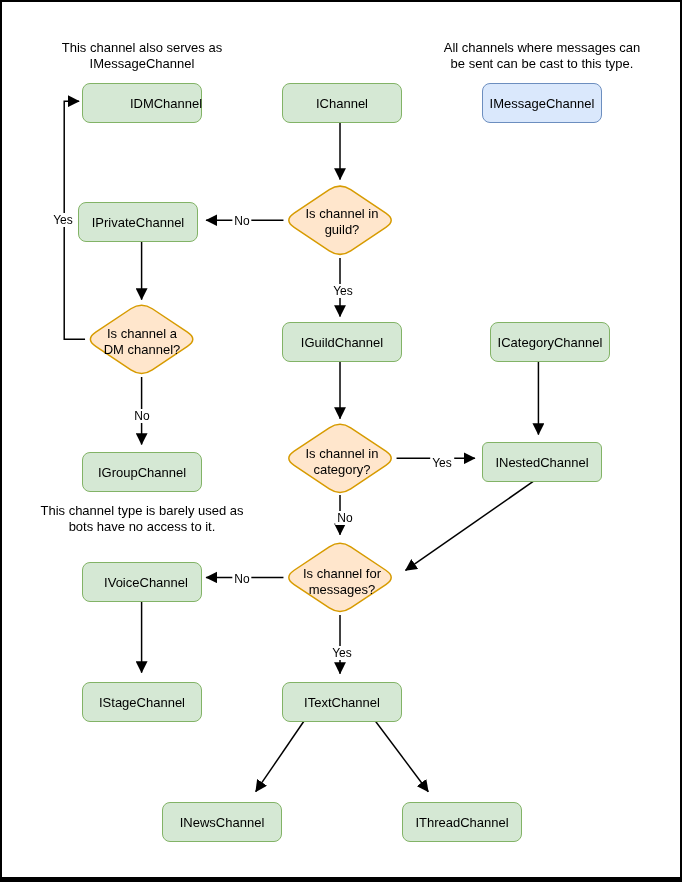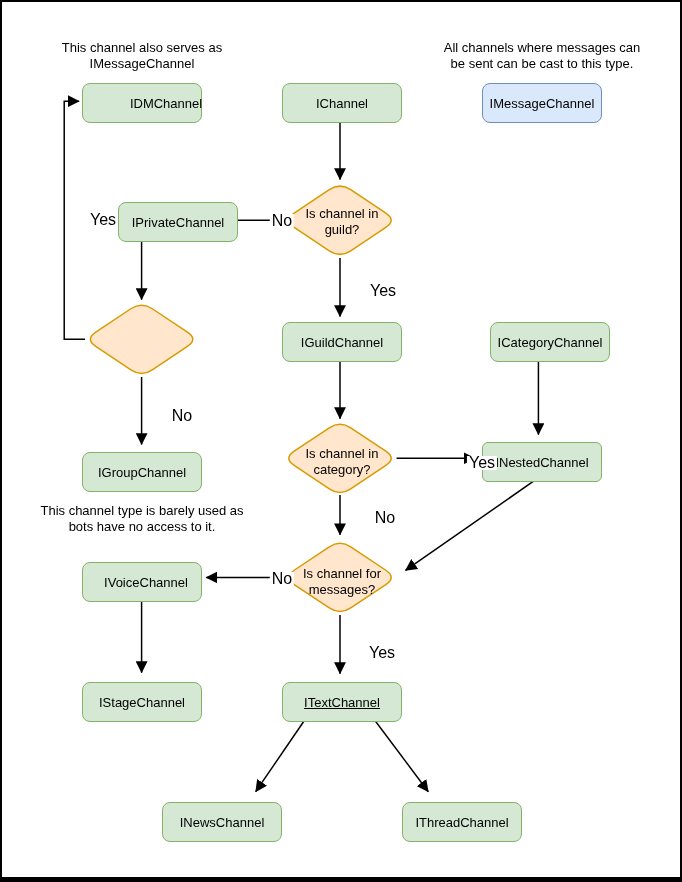--- a/index.html
+++ b/index.html
@@ -32,21 +32,21 @@
   }
   .decision-label {
     position:absolute; width:120px; height:76px;
     display:flex; align-items:center; justify-content:center;
     text-align:center; font-size:13px; line-height:16px;
     white-space:pre-line; pointer-events:none;
   }
   .edge-label {
     position:absolute; transform:translate(-50%,-50%);
     background:#ffffff; padding:0 2px;
-    font-size:16px; line-height:14px;margin-left:40px;
+    font-size:12px; line-height:14px;
   }
   .note {
     position:absolute; text-align:center;
     font-size:13px; line-height:16px;
     white-space:pre-line;
   }
 </style>
 </head>
 <body>
 
@@ -91,53 +91,55 @@
 
   <div class="node" style="left:80px; top:81px;padding-left:48px;">
       <span>IDMChannel</span>
     </div>
   <div class="node" style="left:280px; top:81px;">
       <span>IChannel</span>
     </div>
   <div class="node blue" style="left:480px; top:81px;">
       <span>IMessageChannel</span>
     </div>
-  <div class="node" style="left:76px; top:200px;margin-left:40px;">
+  <div class="node" style="left:76px; top:200px;">
       <span>IPrivateChannel</span>
     </div>
   <div class="node" style="left:280px; top:320px;">
       <span>IGuildChannel</span>
     </div>
   <div class="node" style="left:480px; top:320px;margin-left:8px;">
       <span>ICategoryChannel</span>
     </div>
   <div class="node" style="left:80px; top:450px;">
       <span>IGroupChannel</span>
     </div>
   <div class="node" style="left:480px; top:440px;border-radius:6px;">
       <span>INestedChannel</span>
     </div>
   <div class="node" style="left:80px; top:560px;padding-left:8px;">
       <span>IVoiceChannel</span>
     </div>
   <div class="node" style="left:80px; top:680px;">
       <span>IStageChannel</span>
     </div>
-  <div class="node" style="left:280px; top:680px;text-decoration:underline;">
+  <div class="node" style="left:280px; top:680px;">
       <span>ITextChannel</span>
     </div>
   <div class="node" style="left:160px; top:800px;">
       <span>INewsChannel</span>
     </div>
   <div class="node" style="left:400px; top:800px;">
       <span>IThreadChannel</span>
     </div>
 
   <div class="decision-label" style="left:280px; top:182px;">Is channel in
 guild?</div>
+  <div class="decision-label" style="left:80px; top:302px;">Is channel a
+DM channel?</div>
   <div class="decision-label" style="left:280px; top:422px;">Is channel in
 category?</div>
   <div class="decision-label" style="left:280px; top:542px;">Is channel for
 messages?</div>
 
   <span class="edge-label" style="left:240px; top:219px;">No</span>
   <span class="edge-label" style="left:341px; top:289px;">Yes</span>
   <span class="edge-label" style="left:61px; top:218px;">Yes</span>
   <span class="edge-label" style="left:140px; top:414px;">No</span>
   <span class="edge-label" style="left:440px; top:461px;">Yes</span>

